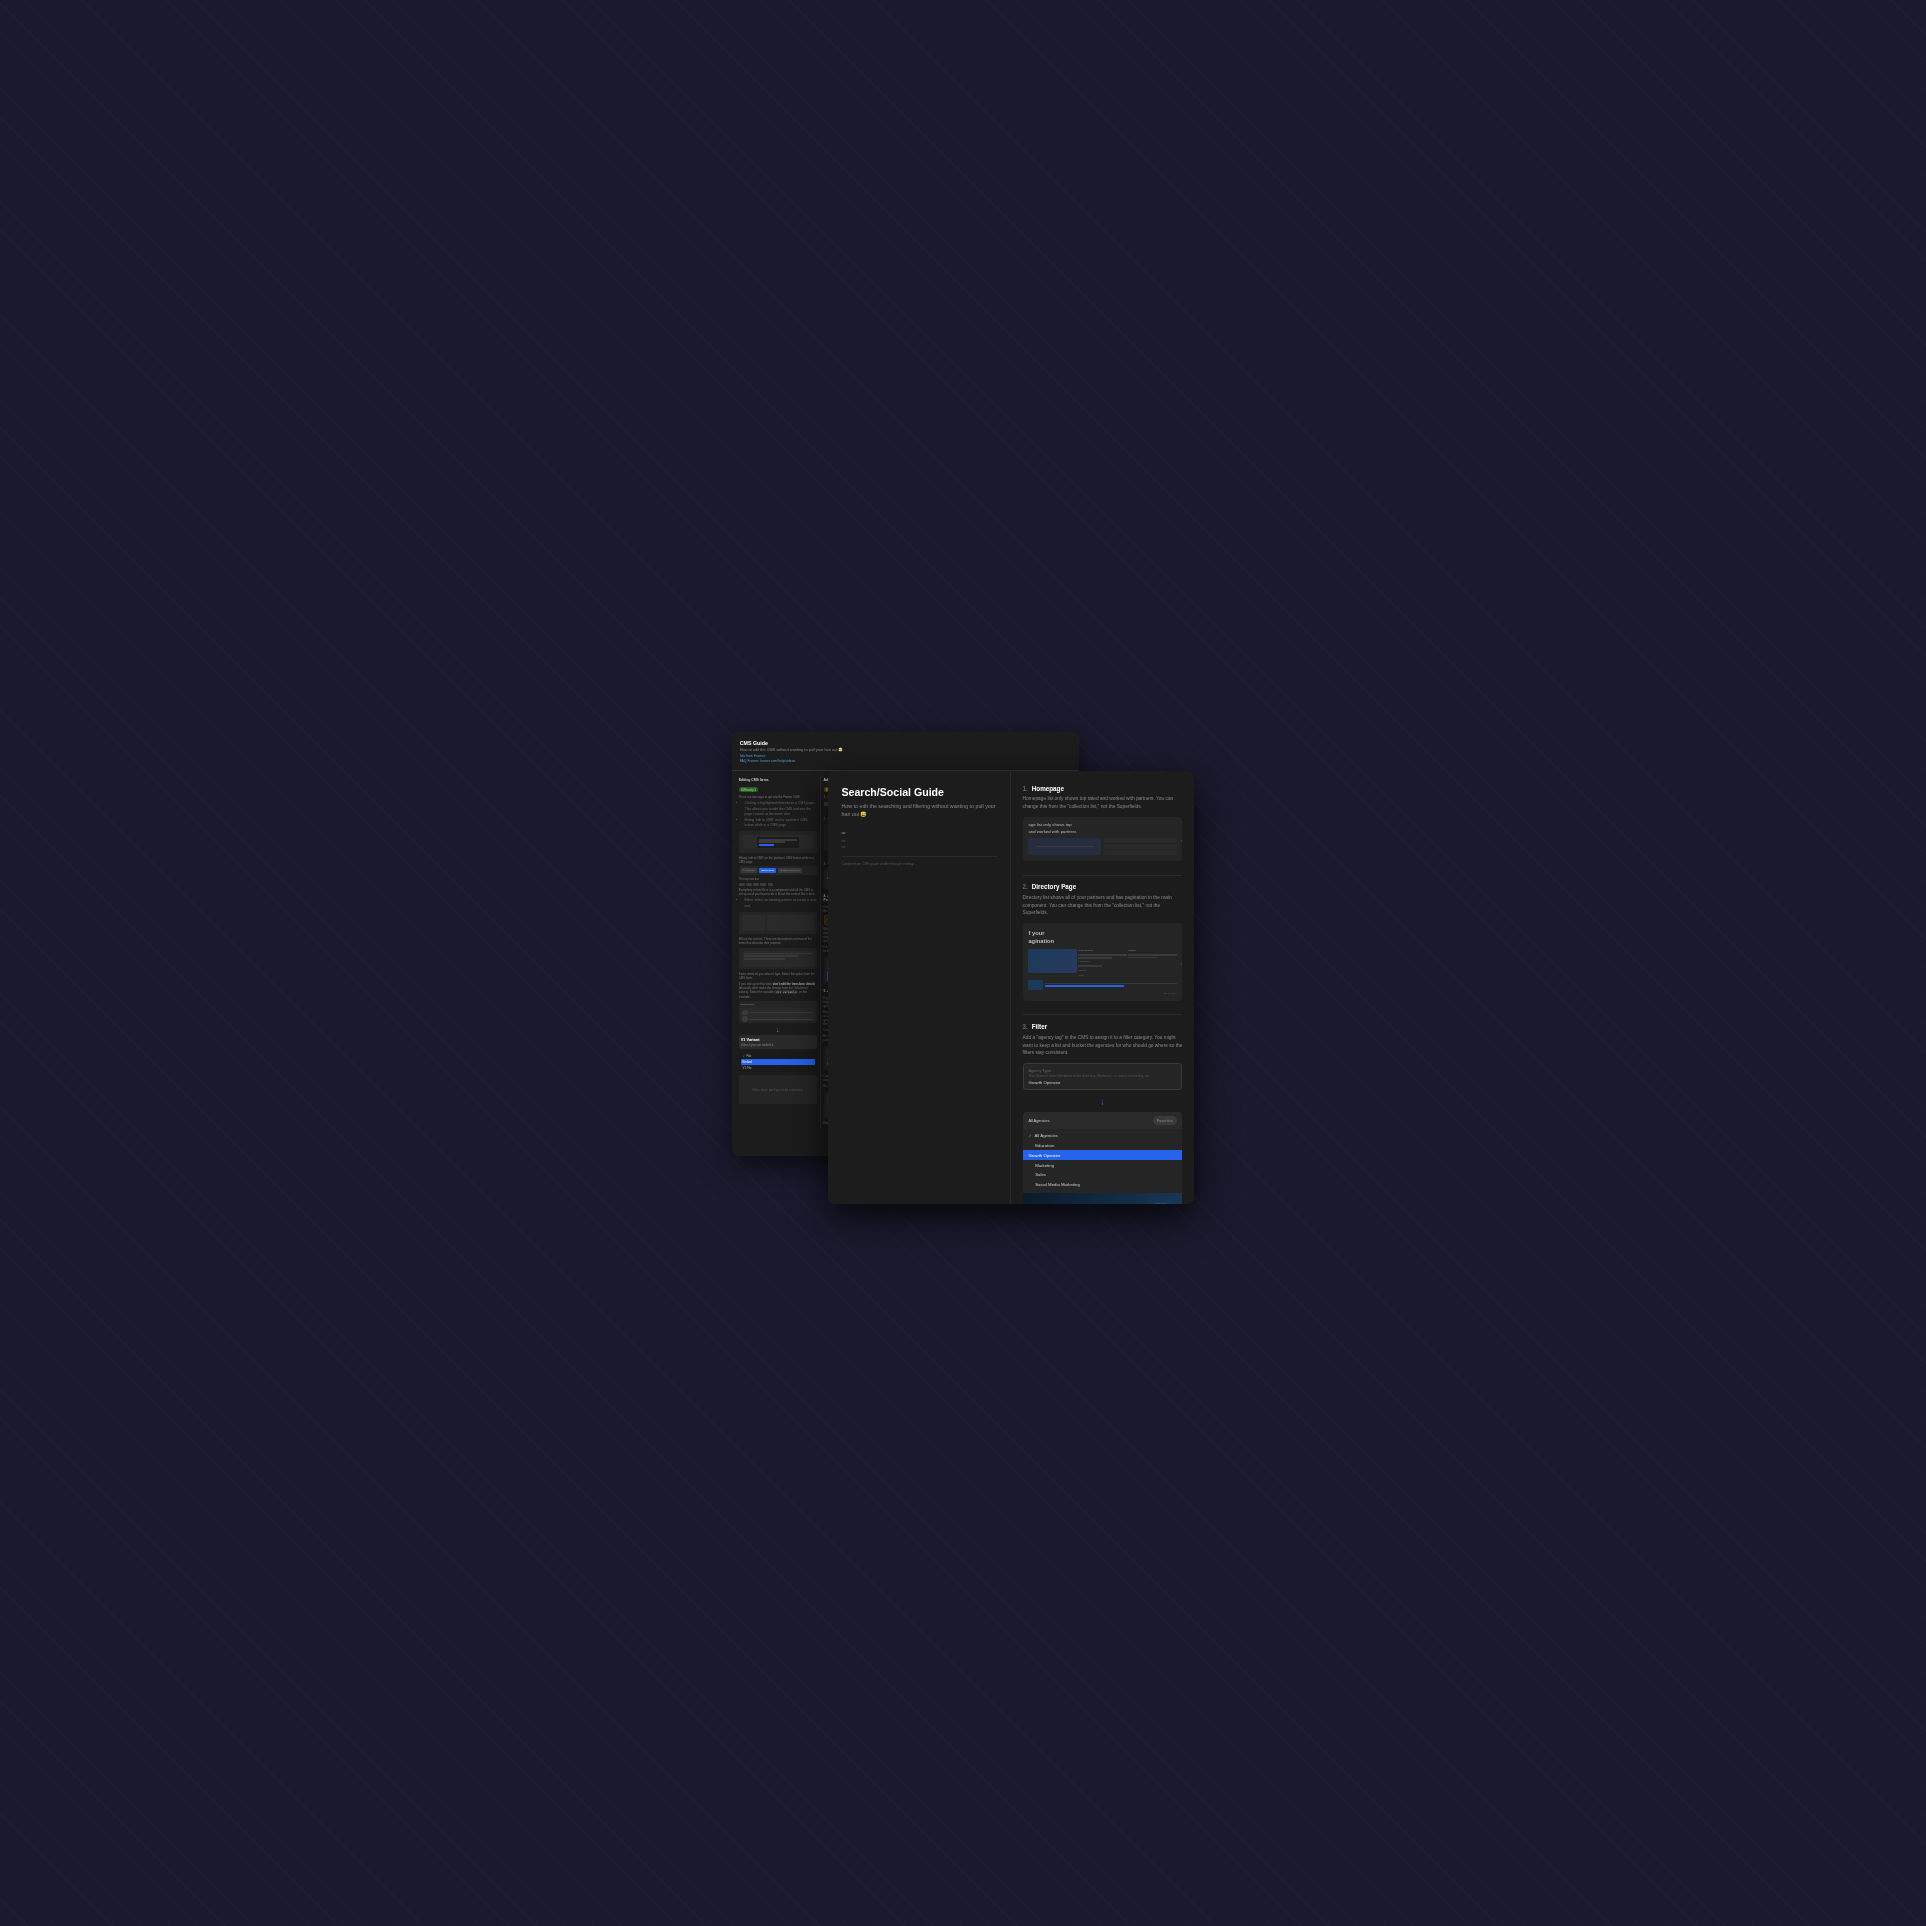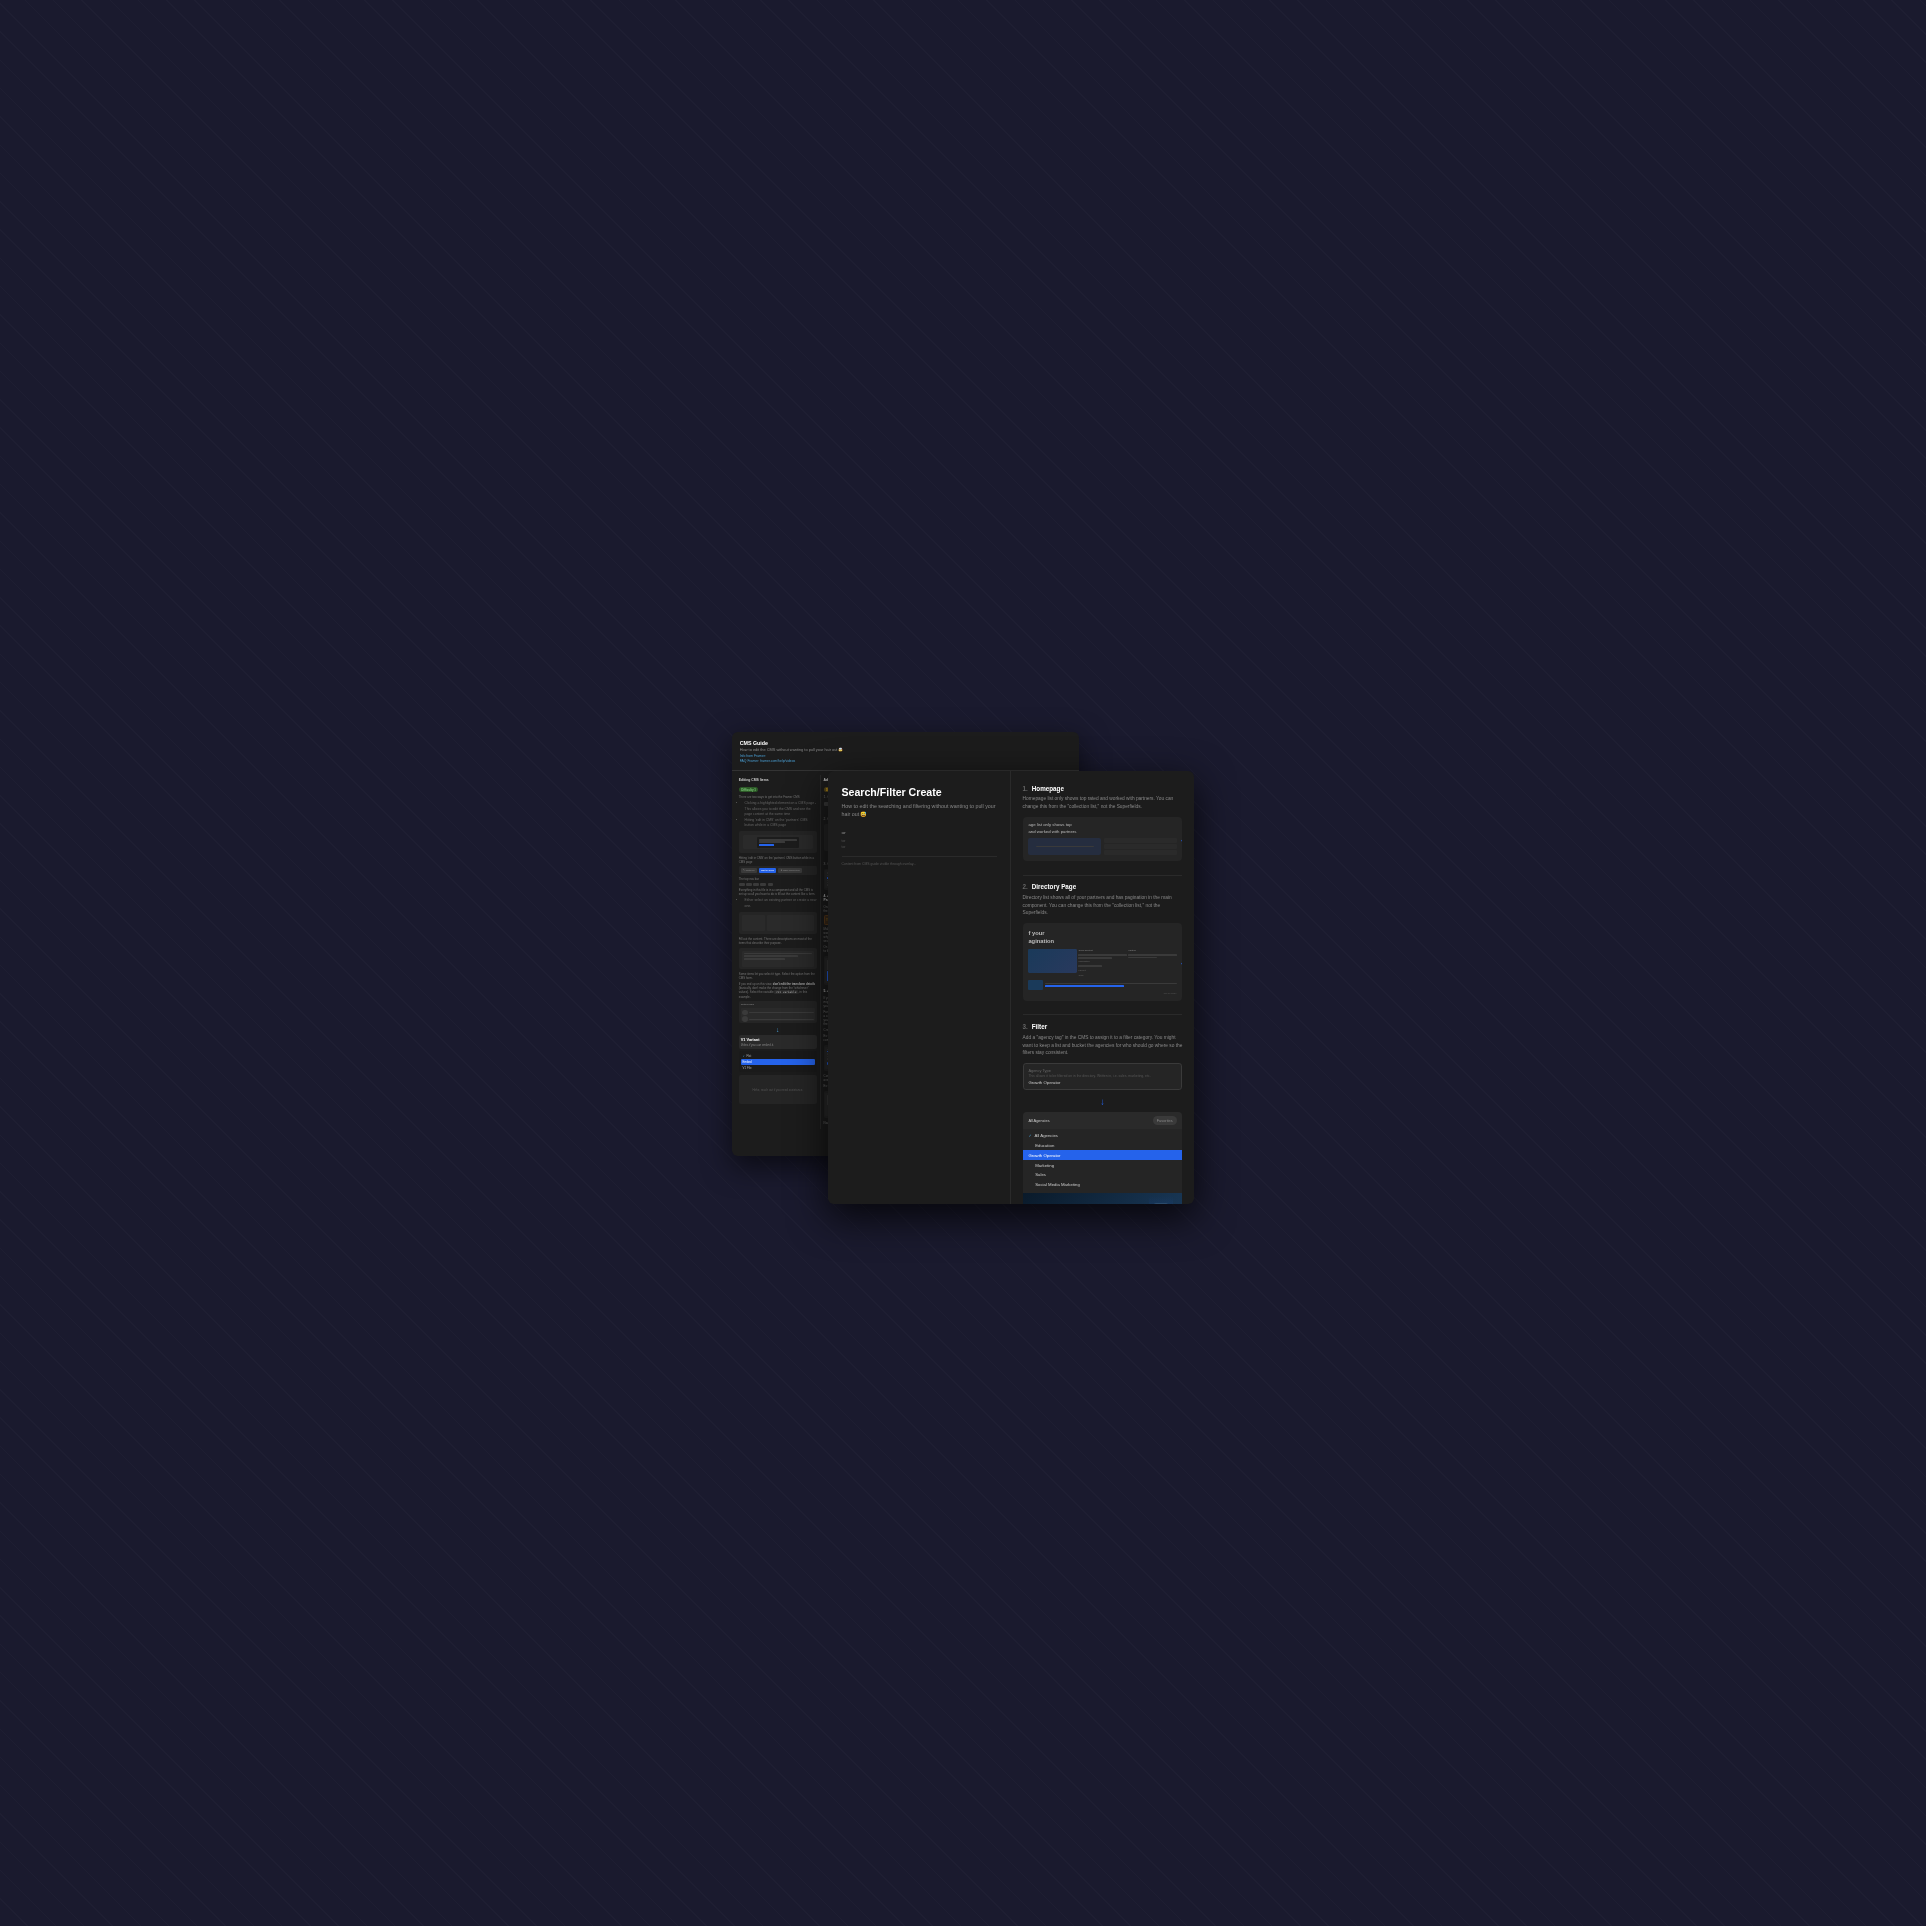--- a/index.html
+++ b/index.html
@@ -652,21 +652,21 @@
           <div style="position:absolute;inset:1.9px;background:#2a2a2a;border-radius:1px;"></div>
         </div>
       </div>
     </div>
   </div>
 
   <div class="doc-front">
     <div class="doc-front-main">
 
       <div class="left-panel">
-        <h1 class="guide-title">Search/Filter Create</h1>
+        <h1 class="guide-title">Search/Social Guide</h1>
         <p class="guide-subtitle">How to edit the searching and filtering without wanting to pull your hair out 😅</p>
 
         <div style="color:#555;font-size:3.9px;line-height:1.6;">
           <div style="margin-bottom:5.8px;">
             <div style="color:#777;font-size:4.3px;font-weight:600;margin-bottom:1.9px;">or</div>
             <div style="color:#555;font-size:3.4px;">tor</div>
             <div style="color:#555;font-size:3.4px;">tor</div>
           </div>
           <div style="height:0.5px;background:#2a2a2a;margin:5.8px 0;"></div>
           <div style="font-size:3.4px;color:#555;line-height:1.6;">

